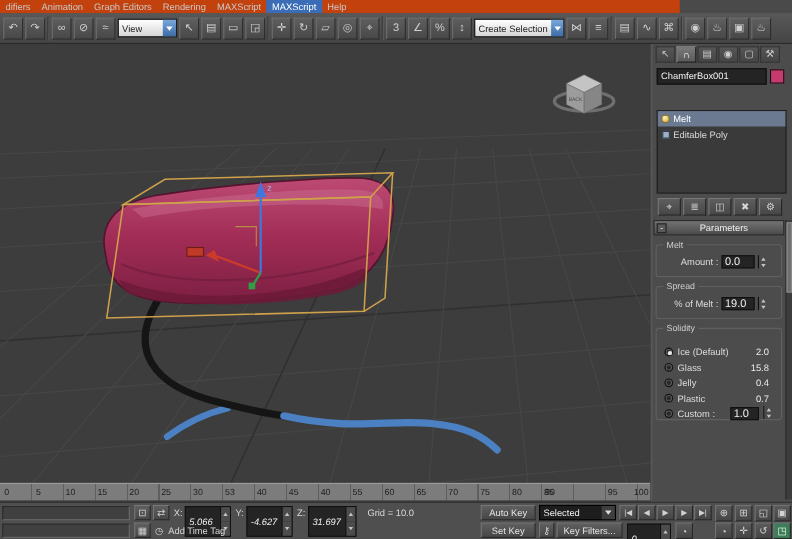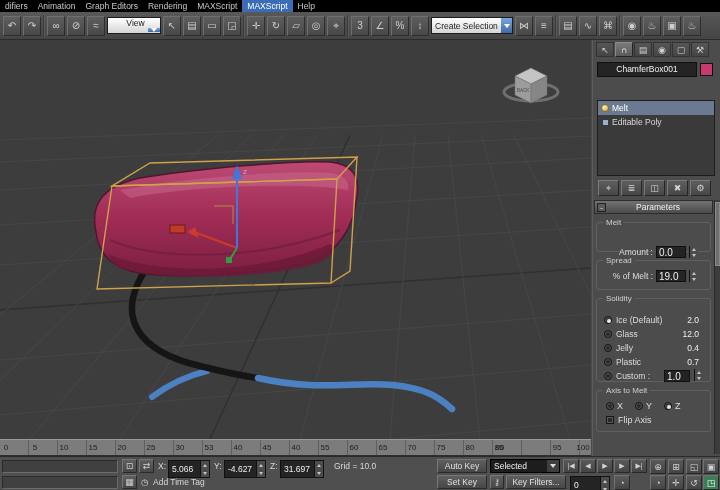--- a/index.html
+++ b/index.html
@@ -1,57 +1,57 @@
 <!DOCTYPE html>
 <html><head>
 <meta charset="utf-8">
 <style>
   * { margin:0; padding:0; box-sizing:border-box; }
   html,body { width:720px; height:490px; overflow:hidden; }
   body { font-family:"Liberation Sans","DejaVu Sans",sans-serif; background:#3a3a3a; }
   #app { position:relative; width:720px; height:490px; background:#4a4a4a; font-size:9px; color:#ddd; }
 
   
-  .menu-bar { position:absolute; top:0; left:0; width:720px; height:12px; background:#000000; display:flex; align-items:center; }
+  .menu-bar { position:absolute; top:0; left:0; width:618px; height:12px; background:#c2410c; display:flex; align-items:center; }
   .menu-item { padding:0 5px; height:12px; line-height:12px; font-size:8.5px; color:#c9c9c9; white-space:nowrap; }
   .menu-item.hl { background:#3a6db5; color:#fff; }
 
   
   .toolbar { position:absolute; top:12px; left:0; width:720px; height:28px;
              background:linear-gradient(#585858,#454545); border-bottom:1px solid #2a2a2a;
              display:flex; align-items:center; gap:2px; padding:0 3px; }
   .tb-icon { width:18px; height:20px; flex:0 0 auto; display:flex; align-items:center; justify-content:center;
              background:linear-gradient(#5e5e5e,#484848); border:1px solid; border-color:#6f6f6f #2e2e2e #2e2e2e #6f6f6f;
              color:#cfcfcf; font-size:10px; overflow:hidden; }
   .tb-sep { width:2px; height:22px; background:#3a3a3a; border-right:1px solid #5c5c5c; flex:0 0 auto; }
   .tb-drop { height:17px; flex:0 0 auto; background:linear-gradient(#ffffff,#d5d5d5); color:#1d1d1d; border:1px solid #1c1c1c;
              display:flex; align-items:center; font-size:8.5px; padding-left:3px; }
   .tb-drop .val { overflow:hidden; white-space:nowrap; }
   .tb-drop .arrow { margin-left:auto; width:12px; align-self:stretch; background:linear-gradient(#79a7dc,#3c6ca6);
                     display:flex; align-items:center; justify-content:center; }
   .tb-drop .arrow::after { content:""; border-left:3px solid transparent; border-right:3px solid transparent; border-top:4px solid #fff; }
-  .w-view { width:54px;flex-direction:column; } .w-selset { width:82px; }
+  .w-view { width:54px; } .w-selset { width:82px; }
 
   
   .viewport { position:absolute; top:40px; left:0; width:591px; height:399px; background:#3d3d3d; border-right:1px solid #262626; }
 
   
   .ruler { position:absolute; top:439px; left:0; width:591px; height:17px; background:#7c7c7c;
            border-top:1px solid #9a9a9a; border-bottom:1px solid #2e2e2e;
            background-image:repeating-linear-gradient(90deg, transparent 0 28px, #5f5f5f 28px 29px); }
   .tick { position:absolute; top:3px; transform:translateX(-50%); color:#1d1d1d; font-size:8px; }
 
   
   .status { position:absolute; top:456px; left:0; width:720px; height:34px; background:#4f4f4f; border-top:1px solid #2a2a2a; }
   .sunken { position:absolute; background:#404040; border:1px solid; border-color:#2b2b2b #6b6b6b #6b6b6b #2b2b2b; }
   .sbtn  { position:absolute; display:flex; align-items:center; justify-content:center; font-size:8.5px; color:#e2e2e2;
            background:linear-gradient(#5f5f5f,#474747); border:1px solid; border-color:#767676 #2a2a2a #2a2a2a #767676; }
   .mini  { font-size:9px; color:#cfcfcf; }
   .lbl   { position:absolute; font-size:8.5px; color:#d8d8d8; }
-  .tfield{ position:absolute; height:18px; background:#242424; border:1px solid #111; display:flex; align-items:center; }
+  .tfield{ position:absolute; height:28px; background:#242424; border:1px solid #111; display:flex; align-items:center;font-style:italic; }
   .tfield .val { flex:1; padding:0 3px; color:#efefef; font-size:8.5px; white-space:nowrap; overflow:hidden; }
   .spin { width:9px; align-self:stretch; display:flex; flex-direction:column; border-left:1px solid #111; }
   .spin div { flex:1; display:flex; align-items:center; justify-content:center; background:#4c4c4c; }
   .spin .up::after { content:""; border-left:2.5px solid transparent; border-right:2.5px solid transparent; border-bottom:3px solid #c4c4c4; }
   .spin .dn::after { content:""; border-left:2.5px solid transparent; border-right:2.5px solid transparent; border-top:3px solid #c4c4c4; }
   .dcombo { position:absolute; background:#1d1d1d; border:1px solid #000; display:flex; align-items:center; }
   .dcombo .val { flex:1; padding:0 3px; color:#f0f0f0; font-size:8.5px; }
   .dcombo .arrow { width:12px; align-self:stretch; background:#3e3e3e; display:flex; align-items:center; justify-content:center; }
   .dcombo .arrow::after { content:""; border-left:3px solid transparent; border-right:3px solid transparent; border-top:4px solid #ddd; }
   .navbtn { position:absolute; width:16px; height:15px; display:flex; align-items:center; justify-content:center;
@@ -60,21 +60,21 @@
   .navbtn.active { background:#3f7d5a; color:#eaffea; }
   .pb { width:16px; height:14px; font-size:7px; }
 
   
   .panel { position:absolute; top:40px; left:592px; width:128px; height:416px; background:#4c4c4c; border-left:1px solid #5c5c5c; }
   .tabs { position:absolute; top:2px; left:3px; display:flex; gap:1px; }
   .tab { width:18px; height:15px; display:flex; align-items:center; justify-content:center; font-size:9px; color:#cfcfcf;
          background:linear-gradient(#565656,#454545); border:1px solid #333; }
   .tab.active { background:linear-gradient(#7a7a7a,#5a5a5a); border-color:#888 #222 #222 #888; color:#fff; }
   .namefield { position:absolute; top:22px; left:4px; width:100px; height:15px; background:#242424; border:1px solid #101010;
-               color:#f2f2f2; font-size:8.5px; line-height:13px; padding:0 3px;text-align:center; }
+               color:#f2f2f2; font-size:8.5px; line-height:13px; padding:0 3px; }
   .swatch { position:absolute; top:23px; left:107px; width:13px; height:13px; background:#c73a6d; border:1px solid #111; }
   .modlist { position:absolute; top:41px; left:4px; width:118px; height:15px; background:linear-gradient(#616161,#474747);
              border:1px solid #2a2a2a; display:flex; align-items:center; }
   .modlist .val { flex:1; padding:0 4px; font-size:8.5px; color:#f0f0f0; }
   .modlist .arrow { width:13px; align-self:stretch; background:linear-gradient(#79a7dc,#3c6ca6); display:flex; align-items:center; justify-content:center; }
   .modlist .arrow::after { content:""; border-left:3px solid transparent; border-right:3px solid transparent; border-top:4px solid #fff; }
   .stack { position:absolute; top:60px; left:4px; width:118px; height:76px; background:#3a3a3a; border:1px solid #1e1e1e; }
   .stack-item { height:14px; display:flex; align-items:center; gap:3px; padding:0 3px; font-size:8.5px; color:#d8d8d8; }
   .stack-item.sel { background:#6b7a90; color:#fff; }
   .bulb { width:8px; height:8px; border-radius:50%; background:radial-gradient(circle at 35% 30%, #fff3ae, #cfa93e); border:1px solid #86702a; }
@@ -361,21 +361,21 @@
     <div class="rollout">
       <span class="minus">-</span>
       <span class="title">Parameters</span>
     </div>
     <div class="pscroll">
         <div class="pthumb"></div>
       </div>
 
     <div class="grp" style="top:182px;height:30px">
       <span class="legend">Melt</span>
-      <div class="grow" style="margin-top:23px">
+      <div class="grow" style="margin-top:9px">
         <span class="glabel">Amount :</span>
         <span class="pfield">0.0</span>
         <span class="spin" style="height:12px">
             <div class="up"></div>
             <div class="dn"></div>
           </span>
       </div>
     </div>
 
     <div class="grp" style="top:220px;height:30px">
@@ -393,21 +393,21 @@
     <div class="grp" style="top:258px;height:84px">
       <span class="legend">Solidity</span>
       <div class="srow" style="margin-top:14px">
         <span class="radio sel"></span>
         <span class="slabel">Ice (Default)</span>
         <span class="sval">2.0</span>
       </div>
       <div class="srow">
         <span class="radio"></span>
         <span class="slabel">Glass</span>
-        <span class="sval">12.0</span>
+        <span class="sval">15.8</span>
       </div>
       <div class="srow">
         <span class="radio"></span>
         <span class="slabel">Jelly</span>
         <span class="sval">0.4</span>
       </div>
       <div class="srow">
         <span class="radio"></span>
         <span class="slabel">Plastic</span>
         <span class="sval">0.7</span>
@@ -416,36 +416,15 @@
         <span class="radio"></span>
         <span class="slabel">Custom :</span>
         <span class="pfield" style="margin-left:auto;width:26px">1.0</span>
         <span class="spin" style="height:12px">
             <div class="up"></div>
             <div class="dn"></div>
           </span>
       </div>
     </div>
 
-    <div class="grp" style="top:350px;height:42px">
-      <span class="legend">Axis to Melt</span>
-      <div class="axisrow" style="margin-top:8px">
-        <span class="pair">
-            <span class="radio"></span>
-            <span class="slabel">X</span>
-          </span>
-        <span class="pair">
-            <span class="radio"></span>
-            <span class="slabel">Y</span>
-          </span>
-        <span class="pair">
-            <span class="radio sel"></span>
-            <span class="slabel">Z</span>
-          </span>
-      </div>
-      <div class="axisrow">
-        <span class="chk"></span>
-        <span class="slabel">Flip Axis</span>
-      </div>
-    </div>
   </div>
 
 </div>
 
 </body></html>

